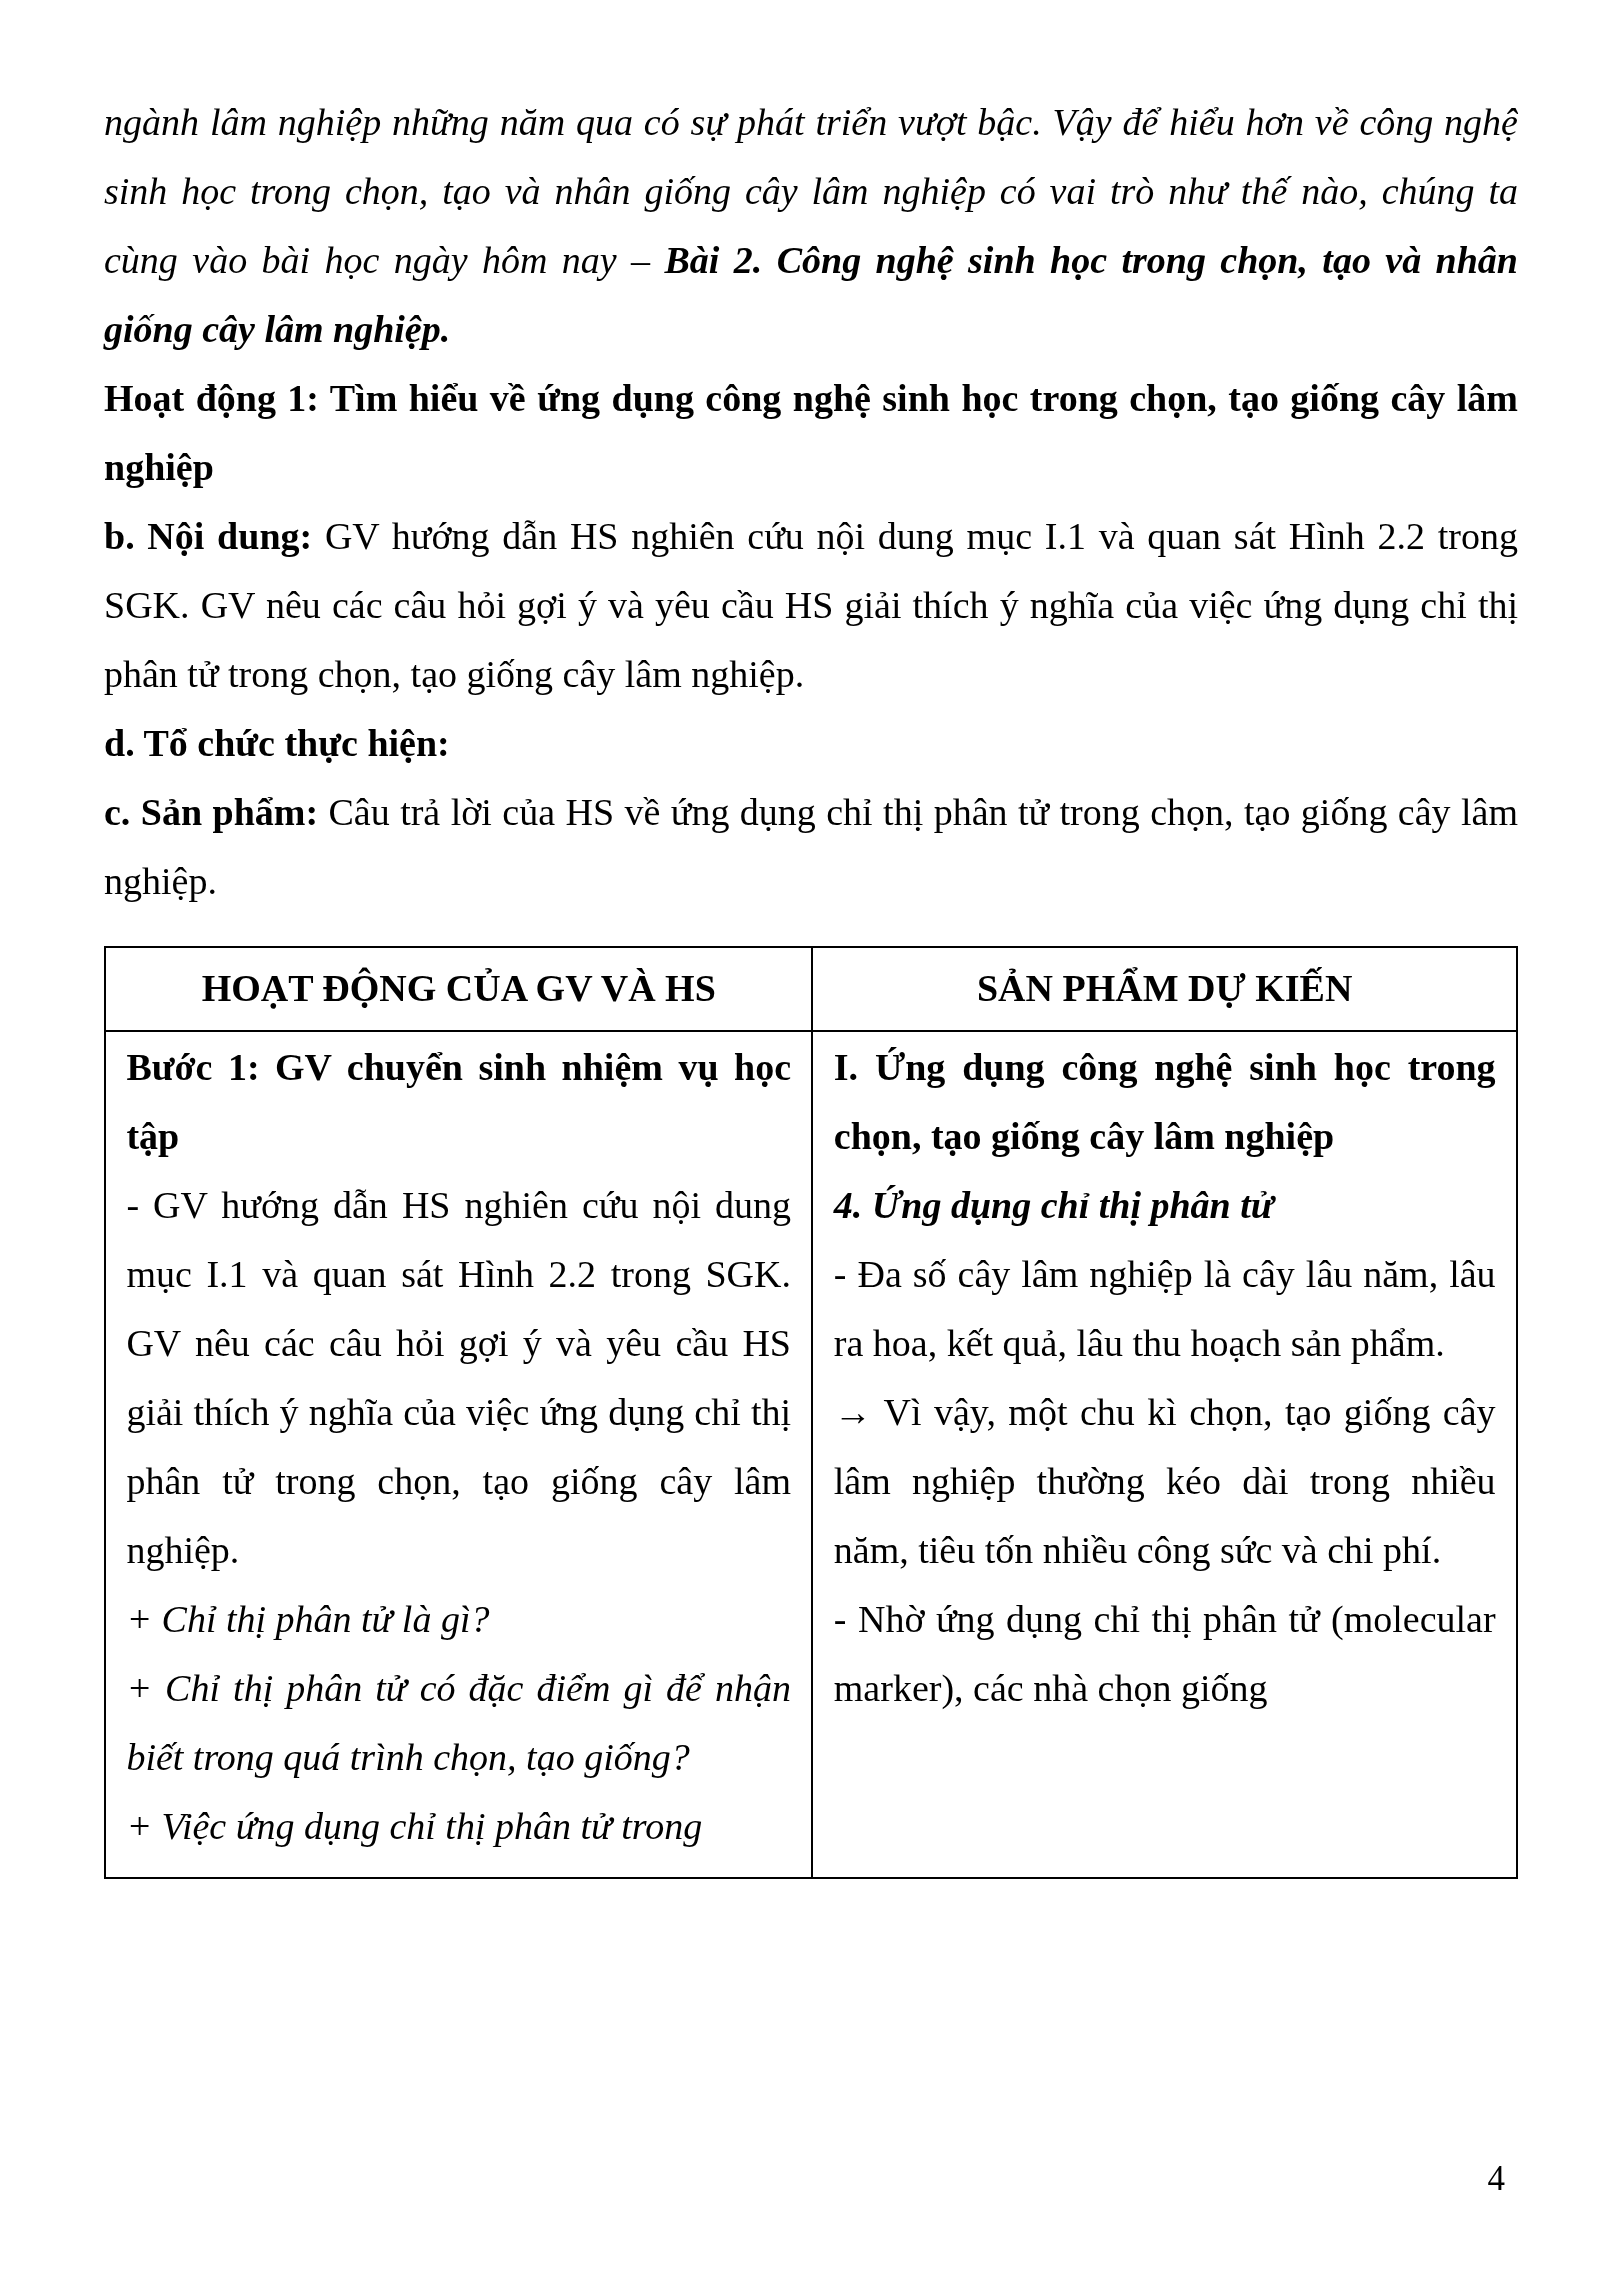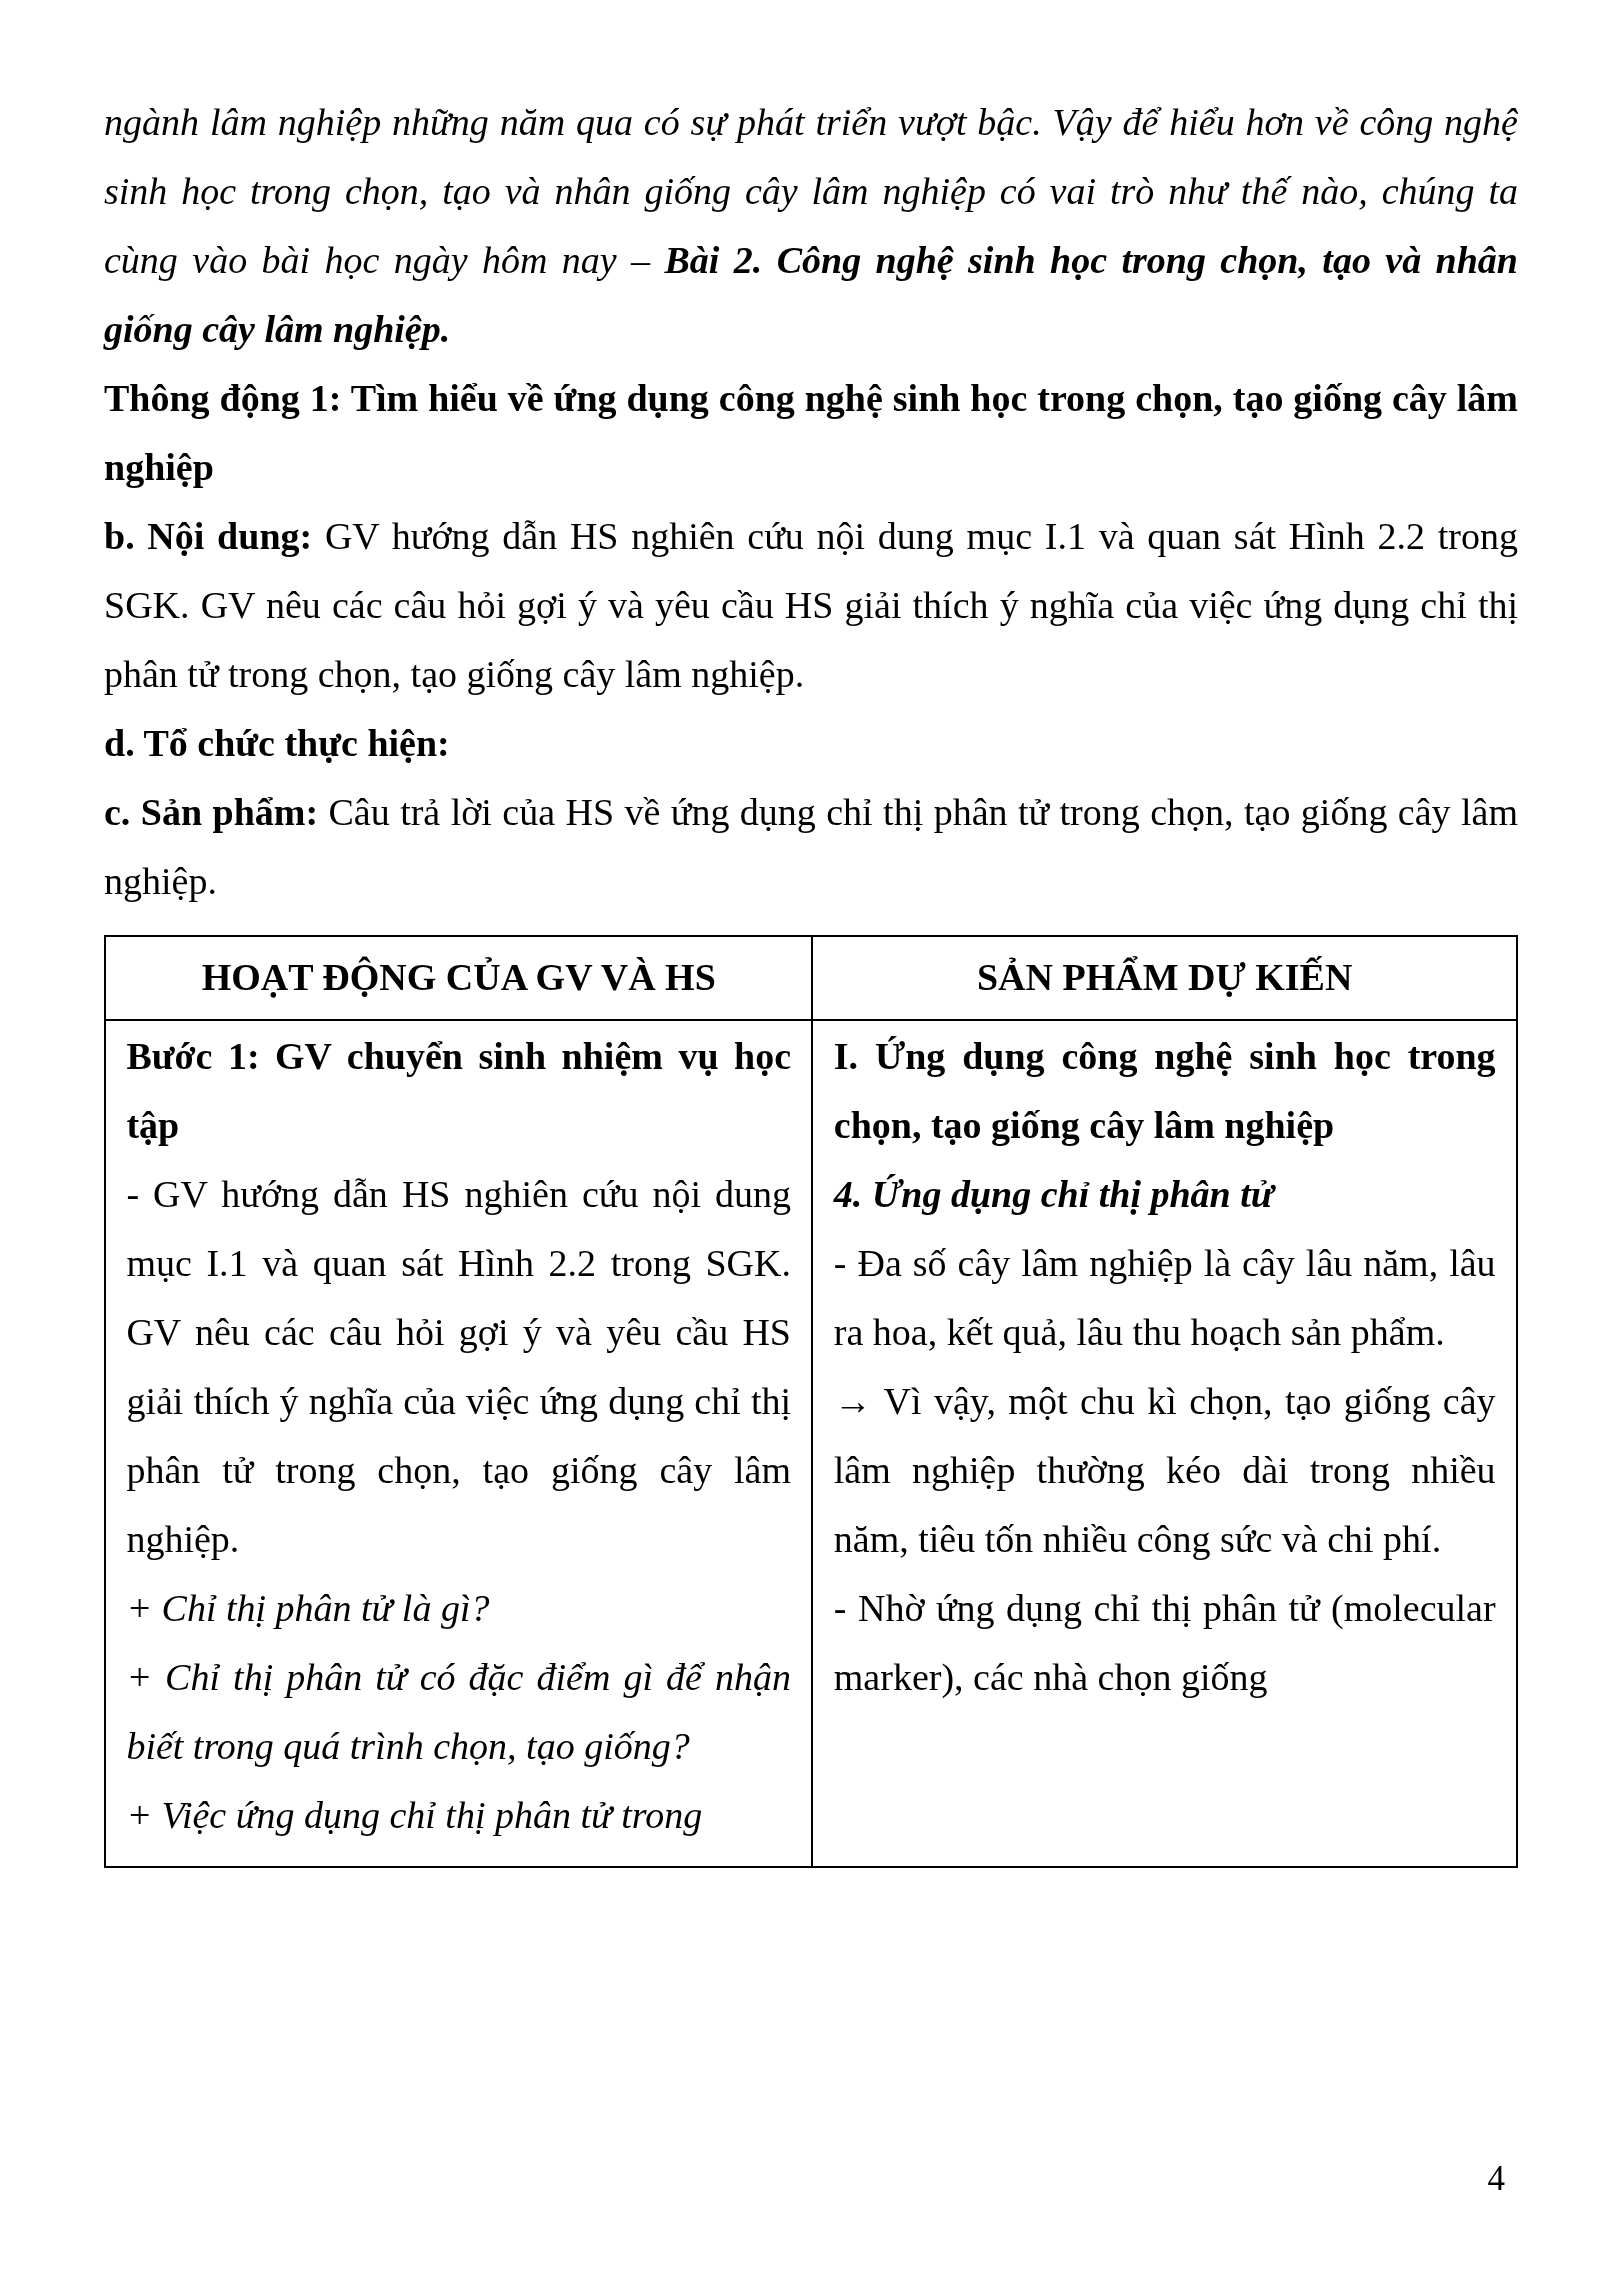--- a/index.html
+++ b/index.html
@@ -25,21 +25,21 @@
   p.para {
     margin: 0;
     text-align: justify;
     line-height: 69px;
   }
   .bold { font-weight: bold; }
   .italic { font-style: italic; }
   table.lesson-table {
     width: 100%;
     border-collapse: collapse;
-    margin-top: 19px;
+    margin-top: 30px;
     table-layout: fixed;
   }
   .lesson-table th,
   .lesson-table td {
     border: 2.4px solid #000000;
     vertical-align: top;
   }
   .lesson-table th {
     text-align: center;
     font-weight: bold;
@@ -63,21 +63,21 @@
   }
 </style>
 </head>
 <body>
 
 <div class="content">
 
   <p class="para"><span class="italic">ngành lâm nghiệp những năm qua có sự phát triển vượt bậc. Vậy để hiểu hơn về công nghệ sinh học trong chọn, tạo và nhân giống cây lâm nghiệp có vai trò như thế nào, chúng ta cùng vào bài học ngày hôm nay – </span><span class="italic bold">Bài 2. Công nghệ sinh học trong chọn, tạo và nhân giống cây lâm nghiệp.</span></p>
 
 
-  <p class="para bold">Thông động 1: Tìm hiểu về ứng dụng công nghệ sinh học trong chọn, tạo giống cây lâm nghiệp</p>
+  <p class="para bold">Hoạt động 1: Tìm hiểu về ứng dụng công nghệ sinh học trong chọn, tạo giống cây lâm nghiệp</p>
 
 
 
   <p class="para"><span class="bold">b. Nội dung:</span><span> GV hướng dẫn HS nghiên cứu nội dung mục I.1 và quan sát Hình 2.2 trong SGK. GV nêu các câu hỏi gợi ý và yêu cầu HS giải thích ý nghĩa của việc ứng dụng chỉ thị phân tử trong chọn, tạo giống cây lâm nghiệp.</span></p>
 
   <p class="para bold">d. Tổ chức thực hiện:</p>
 
   <p class="para"><span class="bold">c. Sản phẩm:</span><span> Câu trả lời của HS về ứng dụng chỉ thị phân tử trong chọn, tạo giống cây lâm nghiệp.</span></p>
 
   <table class="lesson-table">

